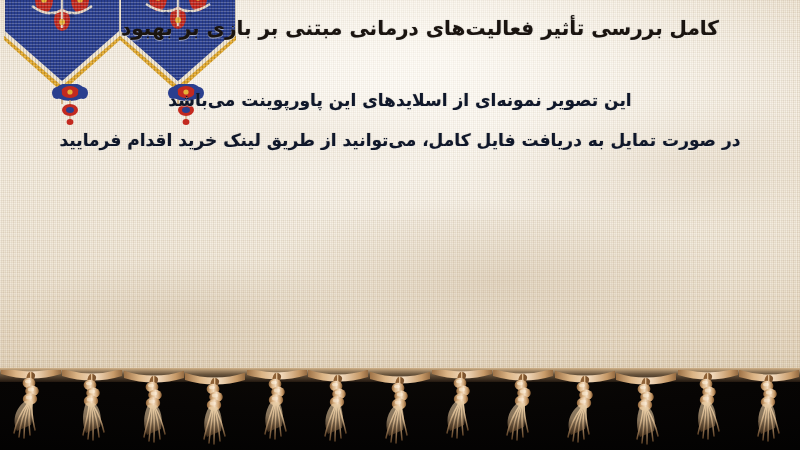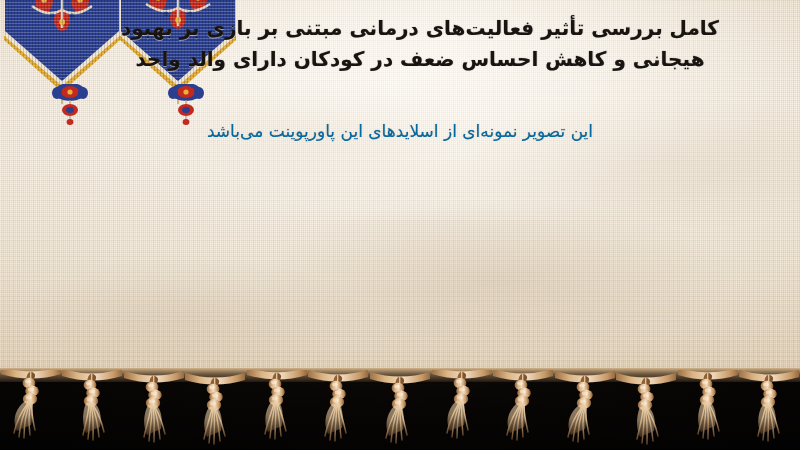--- a/index.html
+++ b/index.html
@@ -115,23 +115,23 @@
       0 0 1px rgba(26,20,16,0.55);
     direction:rtl;
     white-space:nowrap;
     padding-left:40px;
   }
 
   .body-block { margin-top:36px; }
   .body-line {
     font-family:"DejaVu Sans", sans-serif;
     font-size:17px;
-    font-weight:normal;
+    font-weight:bold;
     line-height:40px;
-    color:#0369a1;
+    color:#0f172a;
     text-shadow:
       0 1px 0 rgba(255,255,255,0.40),
       0 0 1px rgba(30,23,17,0.50);
     direction:rtl;
     white-space:nowrap;
   }
 </style>
 </head>
 <body>
 
@@ -308,24 +308,24 @@
         <ellipse cx="22" cy="26" rx="4" ry="3" fill="#2a3f8f"></ellipse>
         <path d="M22 32 V36" stroke="#c9a272" stroke-width="1.2"></path>
         <ellipse cx="22" cy="38" rx="3.4" ry="3" fill="#c3291f"></ellipse>
       </g>
     </svg>
   </div>
 
   <div class="text-layer">
     <div class="title-block">
       <div class="title-line">کامل بررسی تأثیر فعالیت‌های درمانی مبتنی بر بازی بر بهبود</div>
-      <div class="title-line">هیجانی و کاهش احساس ضعف در کودکان دارای والد واحد</div>
     </div>
     <div class="body-block">
       <div class="body-line">این تصویر نمونه‌ای از اسلایدهای این پاورپوینت می‌باشد</div>
+      <div class="body-line">در صورت تمایل به دریافت فایل کامل، می‌توانید از طریق لینک خرید اقدام فرمایید</div>
     </div>
   </div>
 
   <div class="bottom-band">
     <div class="band-edge"></div>
     <div class="fringe-layer" id="fringe">
         <div class="tassel" style="left: 0.769231px; top: 2px;"><svg width="60" height="80" viewBox="0 0 60 80">
             <defs>
               <linearGradient id="tg0" x1="0" y1="0" x2="1" y2="0">
                 <stop offset="0%" stop-color="#8e6136"></stop>

